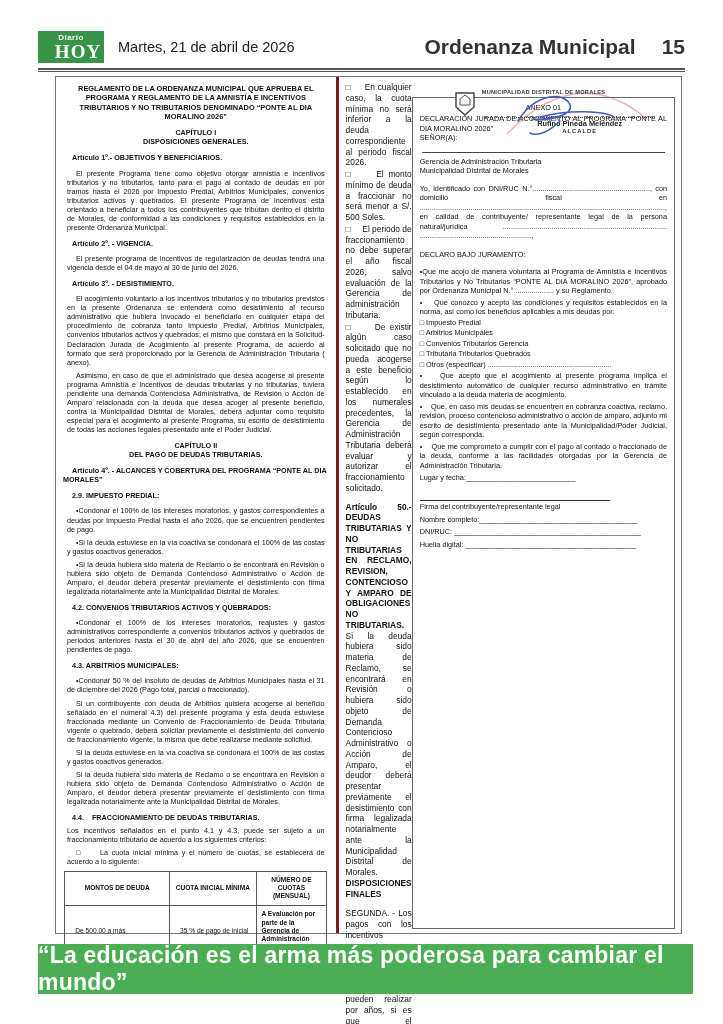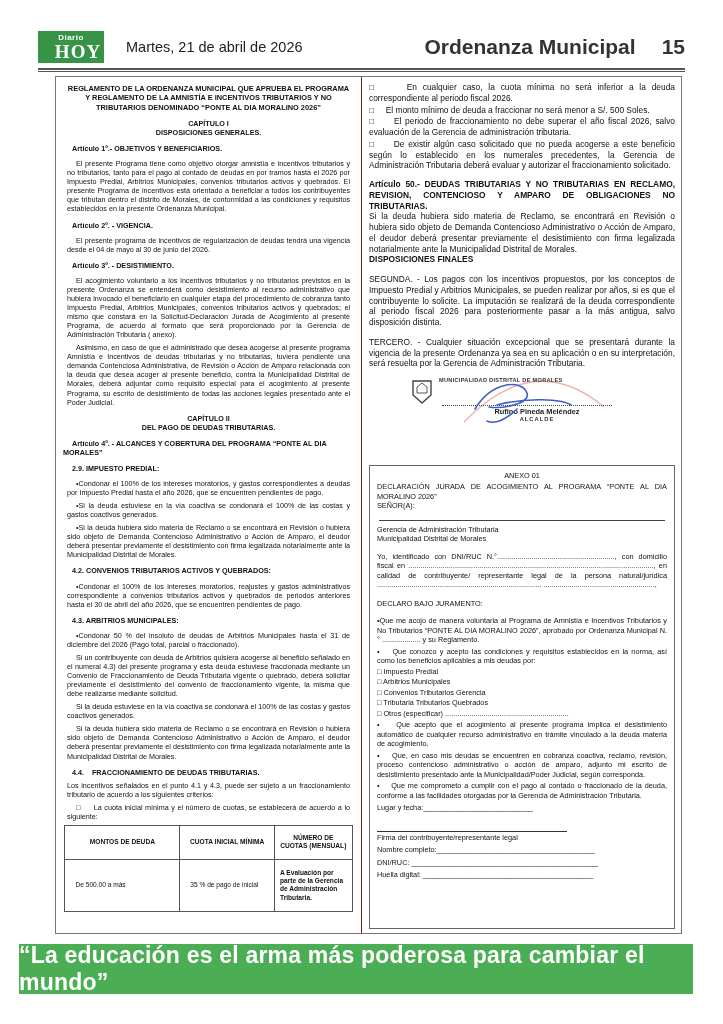--- a/index.html
+++ b/index.html
@@ -1,33 +1,33 @@
 <!DOCTYPE html>
 <html><head>
 <meta charset="utf-8">
 <style>
   * { margin:0; padding:0; box-sizing:border-box; }
   html,body { width:723px; height:1024px; background:#fff; font-family:"Liberation Sans", sans-serif; color:#111; }
   .page { width:723px; height:1024px; position:relative; background:#fff; overflow:hidden; }
 
   
-  .header { position:absolute; left:38px; right:38px; top:28px; height:38px; display:flex; align-items:center;gap:8px; }
+  .header { position:absolute; left:38px; right:38px; top:28px; height:38px; display:flex; align-items:center; }
   .logo { background:#379447; color:#fff; width:66px; height:32px; text-align:center; line-height:1; padding-top:3px; }
   .logo .logo-top { font-size:8px; font-weight:bold; letter-spacing:.5px; }
   .logo .logo-main { font-family:"Liberation Serif", serif; font-weight:bold; font-size:19px; letter-spacing:1px;margin-left:14px; }
   .date { font-size:14.5px; margin-left:14px; color:#222; }
   .head-right { margin-left:auto; display:flex; align-items:baseline; gap:26px; }
   .section-title { font-size:21px; font-weight:bold; color:#333; }
   .page-num { font-size:21px; font-weight:bold; color:#333; }
   .double-rule { position:absolute; left:38px; right:38px; top:68px; height:4px; border-top:2px solid #555; border-bottom:1px solid #555; }
 
   
   .content { position:absolute; left:55px; top:76px; width:627px; height:858px; border:1px solid #777; display:flex; }
   .col-left { width:305px; padding:5px 7px 4px 7px; }
-  .col-right { flex:1; border-left:1px solid #7f1d1d; padding:4px 6px 4px 7px; display:flex; flex-direction:column; }
+  .col-right { flex:1; border-left:3px solid #7f1d1d; padding:4px 6px 4px 7px; display:flex; flex-direction:row; }
 
   
   .col-left { font-size:7.2px; line-height:1.26; text-align:justify; }
   .lc-title { font-weight:bold; text-align:center; font-size:7.4px; margin:2px 4px 6px 4px; }
   .lc-chap { font-weight:bold; text-align:center; margin:7px 0 0 0; }
   .lc-chap-sub { font-weight:bold; text-align:center; margin:0 0 7px 0; }
   .lc-art { font-weight:bold; margin:7px 0 6px 0; text-indent:9px; text-align:left; }
   .lc-p { text-indent:9px; margin:4px; }
   .lc-p + .lc-p { margin-top:0; }
 
@@ -65,21 +65,21 @@
   .ax-sub { font-weight:normal; }
   .ax-line { border-bottom:1px solid #444; height:8px; margin:2px 2px 4px 2px; }
   .ax-block { margin-top:3px; }
   .ax-declare { margin-top:9px; }
   .ax-item { margin-top:2px; }
   .ax-chk { margin-top:1px; text-align:left; }
   .ax-field { margin-top:3px; text-align:left; }
   .ax-sigline { border-top:1px solid #333; width:190px; margin-top:18px; }
 
   
-  .banner { position:absolute; left:19px; right:30px; top:944px; height:50px; background:#4cae54;
+  .banner { position:absolute; left:38px; right:30px; top:944px; height:50px; background:#4cae54;
             display:flex; align-items:center; justify-content:flex-end; }
   .banner-text { color:#fff; font-weight:bold; font-size:23px; letter-spacing:.2px; }
 </style>
 </head>
 <body>
 
 <div class="page">
 
   <div class="header">
     <div class="logo">

